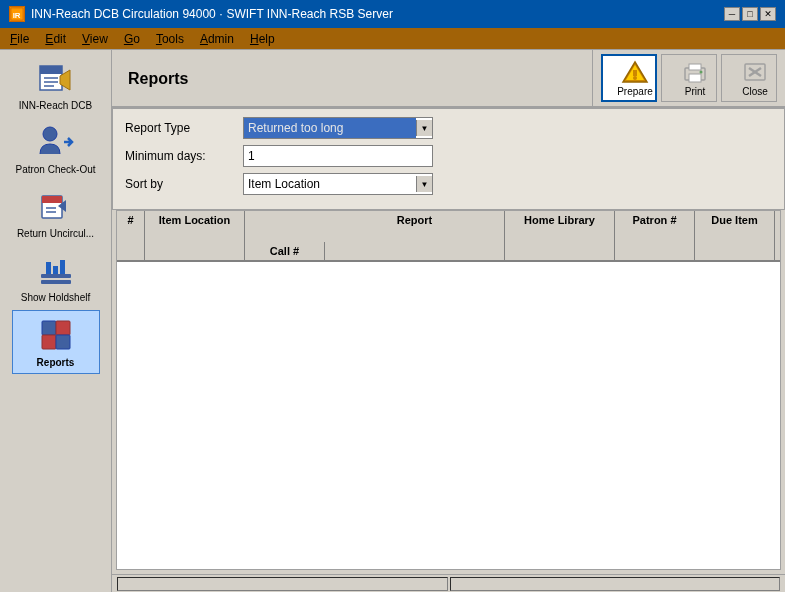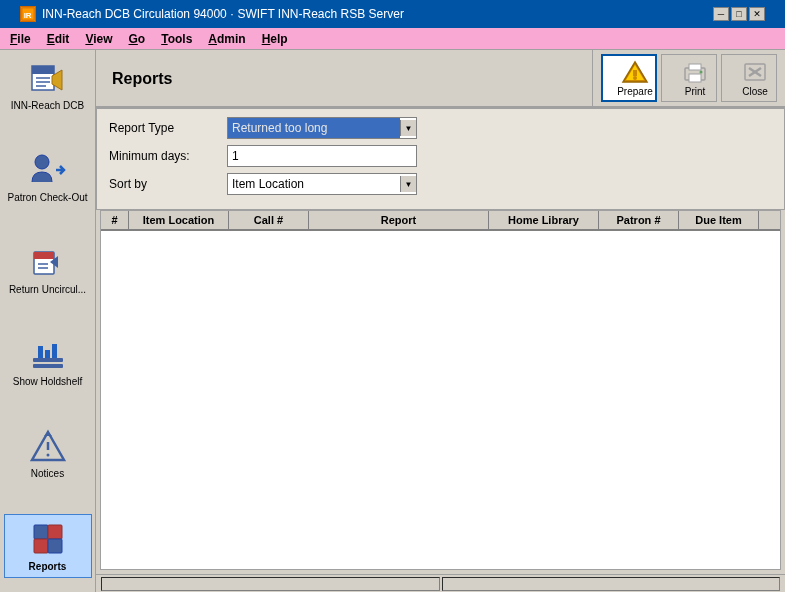--- a/index.html
+++ b/index.html
@@ -5,65 +5,63 @@
     * { box-sizing: border-box; margin: 0; padding: 0; }
     body { font-family: 'Segoe UI', Tahoma, Arial, sans-serif; font-size: 12px; background: #d4d0c8; width: 785px; height: 592px; overflow: hidden; }
 
     
     .title-bar {
       background: #0054a6;
       color: white;
       height: 28px;
       display: flex;
       align-items: center;
-      padding: 0 20px;
+      padding: 0 9px;
       justify-content: space-between;
     }
     .title-bar-left { display: flex; align-items: center; gap: 6px; font-size: 12px; font-weight: normal; }
     .title-bar-icon { width: 16px; height: 16px; background: #ff9900; border: 1px solid #cc6600; display: flex; align-items: center; justify-content: center; font-size: 9px; color: white; font-weight: bold; }
     .title-bar-controls { display: flex; gap: 2px; }
     .title-btn {
       width: 16px; height: 14px; background: #d4d0c8; border: 1px solid #808080;
       display: flex; align-items: center; justify-content: center; font-size: 9px; cursor: pointer; color: black;
     }
 
     
     .menu-bar {
-      background: #f9a8d4;
+      background: #a16207;
       height: 22px;
       display: flex;
       align-items: center;
       padding: 0 4px;
       border-bottom: 1px solid #a0a0a0;
       gap: 4px;
-      font-weight: bold;
     }
     .menu-item {
       padding: 2px 6px;
       cursor: pointer;
       font-size: 12px;
     }
 
     
     .main-container {
       display: flex;
       height: calc(592px - 28px - 22px);
     }
 
     
     .sidebar {
-      width: 96px;
+      width: 112px;
       background: #d4d0c8;
       border-right: 1px solid #a0a0a0;
       display: flex;
       flex-direction: column;
       align-items: center;
       padding: 4px 0;
       overflow: hidden;
-      gap: 28px;
     }
     .sidebar-item {
       width: 88px;
       display: flex;
       flex-direction: column;
       align-items: center;
       padding: 4px 2px;
       cursor: pointer;
       margin-bottom: 2px;
     }
@@ -198,21 +196,21 @@
     }
     .th {
       padding: 3px 6px;
       font-size: 11px;
       font-weight: bold;
       border-right: 1px solid #808080;
       text-align: center;
     }
     .th-hash { width: 28px; }
     .th-location { width: 100px; }
-    .th-call { width: 80px; }
+    .th-call { width: 80px; margin-top: 31px; }
     .th-title { width: 180px; }
     .th-home { width: 110px; }
     .th-patron { width: 80px; }
     .th-due { width: 80px; }
     .table-body { flex: 1; background: white; }
 
     
     .status-bar {
       height: 18px;
       background: #d4d0c8;
@@ -311,31 +309,20 @@
           <rect x="3" y="22" width="30" height="4" fill="#4060a0" rx="1"></rect>
           <rect x="3" y="28" width="30" height="4" fill="#4060a0" rx="1"></rect>
           <rect x="8" y="10" width="5" height="12" fill="#2060c0"></rect>
           <rect x="15" y="14" width="5" height="8" fill="#2060c0"></rect>
           <rect x="22" y="8" width="5" height="14" fill="#2060c0"></rect>
         </svg>
       </div>
       <span class="sidebar-label">Show Holdshelf</span>
     </div>
 
-    <div class="sidebar-item">
-      <div class="sidebar-icon">
-        <svg width="36" height="36" viewBox="0 0 36 36">
-          <polygon points="18,4 34,32 2,32" fill="none" stroke="#4060a0" stroke-width="2.5"></polygon>
-          <path d="M18 14 L18 22" stroke="#4060a0" stroke-width="2.5"></path>
-          <path d="M14 8 L18 4 L22 8" fill="#4060a0"></path>
-          <circle cx="18" cy="27" r="1.5" fill="#4060a0"></circle>
-        </svg>
-      </div>
-      <span class="sidebar-label">Notices</span>
-    </div>
 
     <div class="sidebar-item" style="background:#b8d8ff; border: 1px solid #4080d0;">
       <div class="sidebar-icon">
         <svg width="36" height="36" viewBox="0 0 36 36">
           <rect x="4" y="4" width="14" height="14" fill="#4060a0" stroke="#2040a0" stroke-width="1" rx="1"></rect>
           <rect x="18" y="4" width="14" height="14" fill="#c04040" stroke="#903030" stroke-width="1" rx="1"></rect>
           <rect x="4" y="18" width="14" height="14" fill="#c04040" stroke="#903030" stroke-width="1" rx="1"></rect>
           <rect x="18" y="18" width="14" height="14" fill="#4060a0" stroke="#2040a0" stroke-width="1" rx="1"></rect>
         </svg>
       </div>

